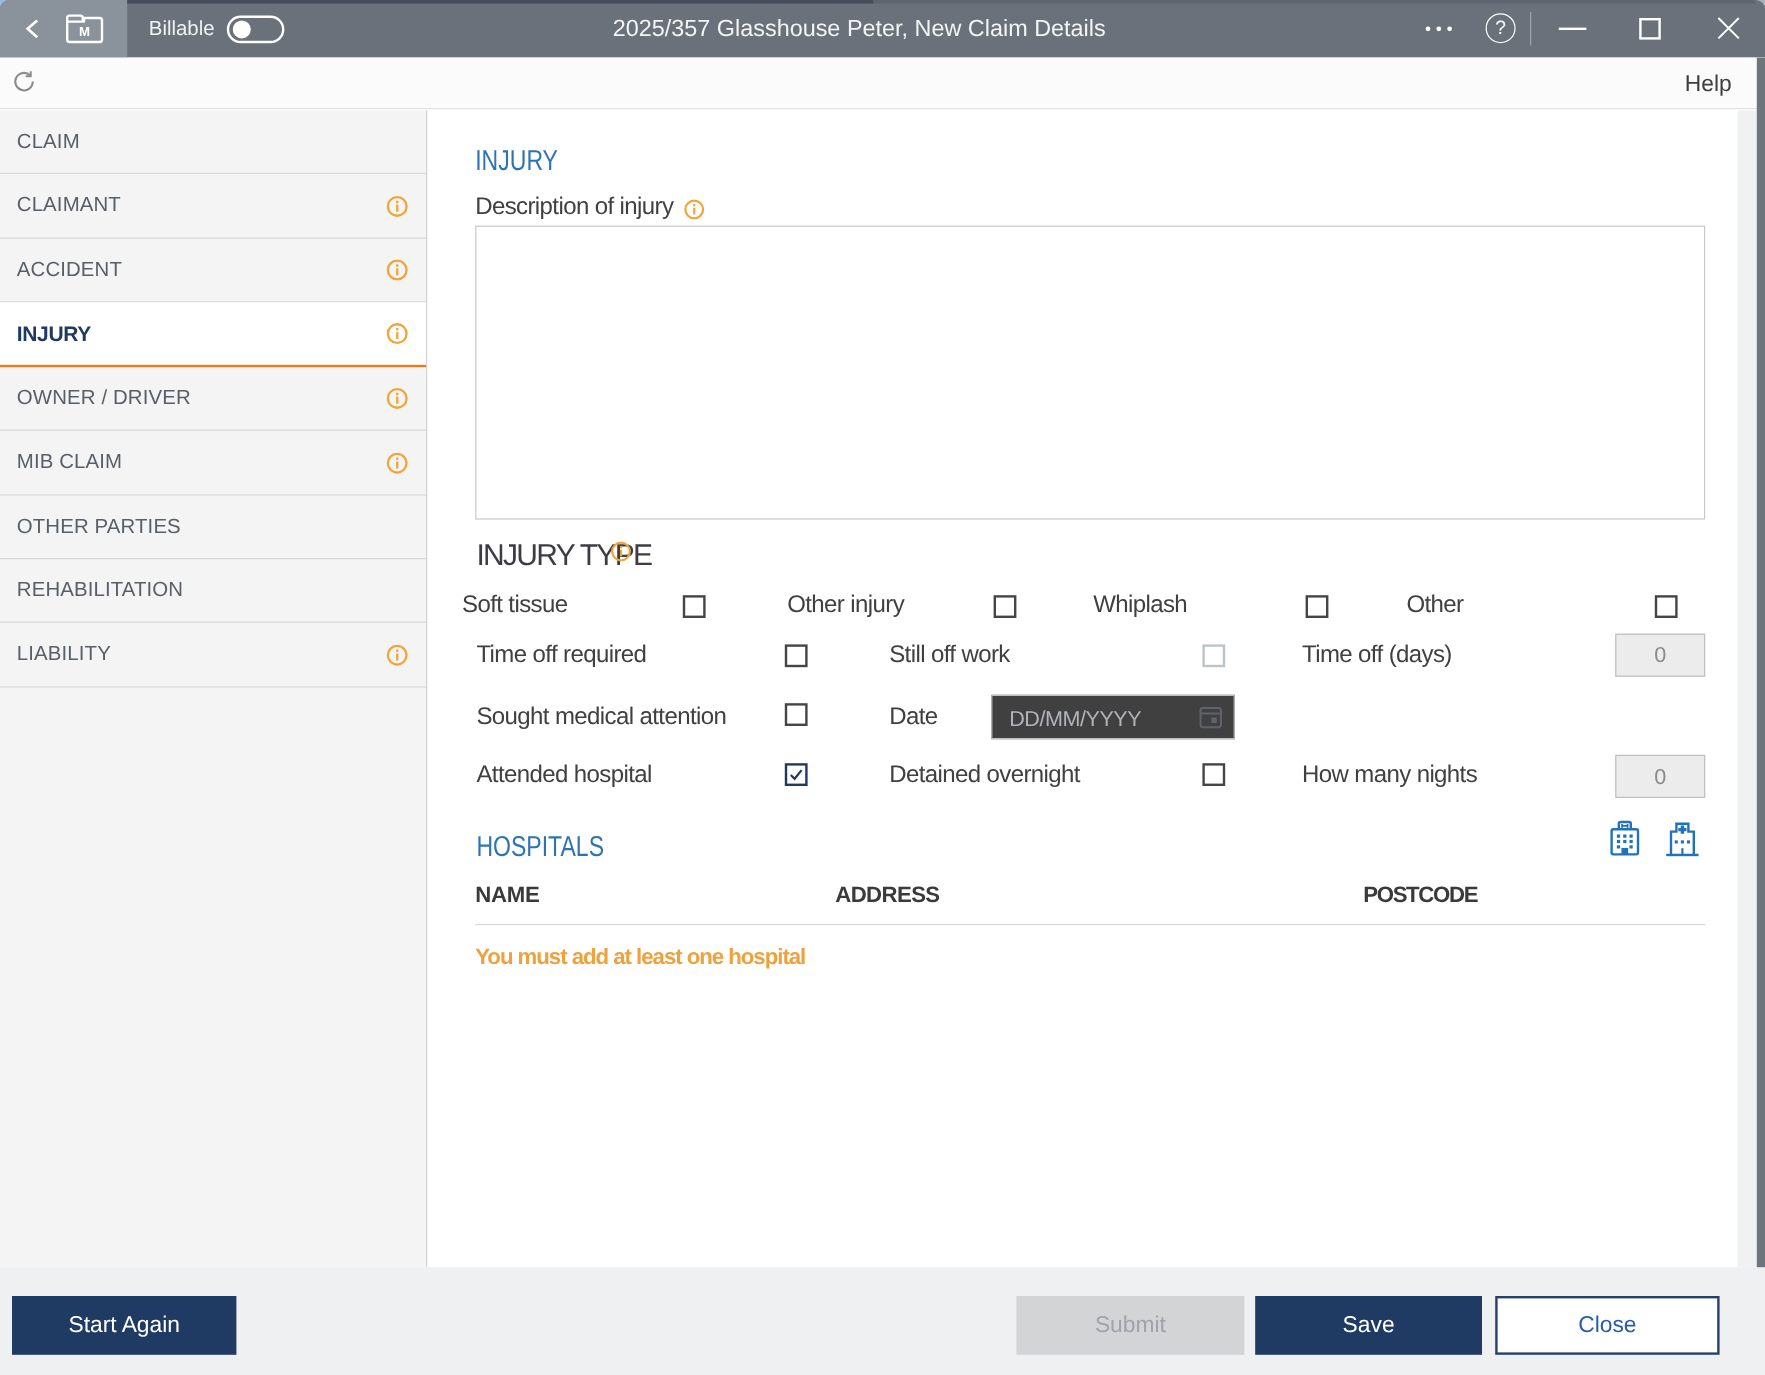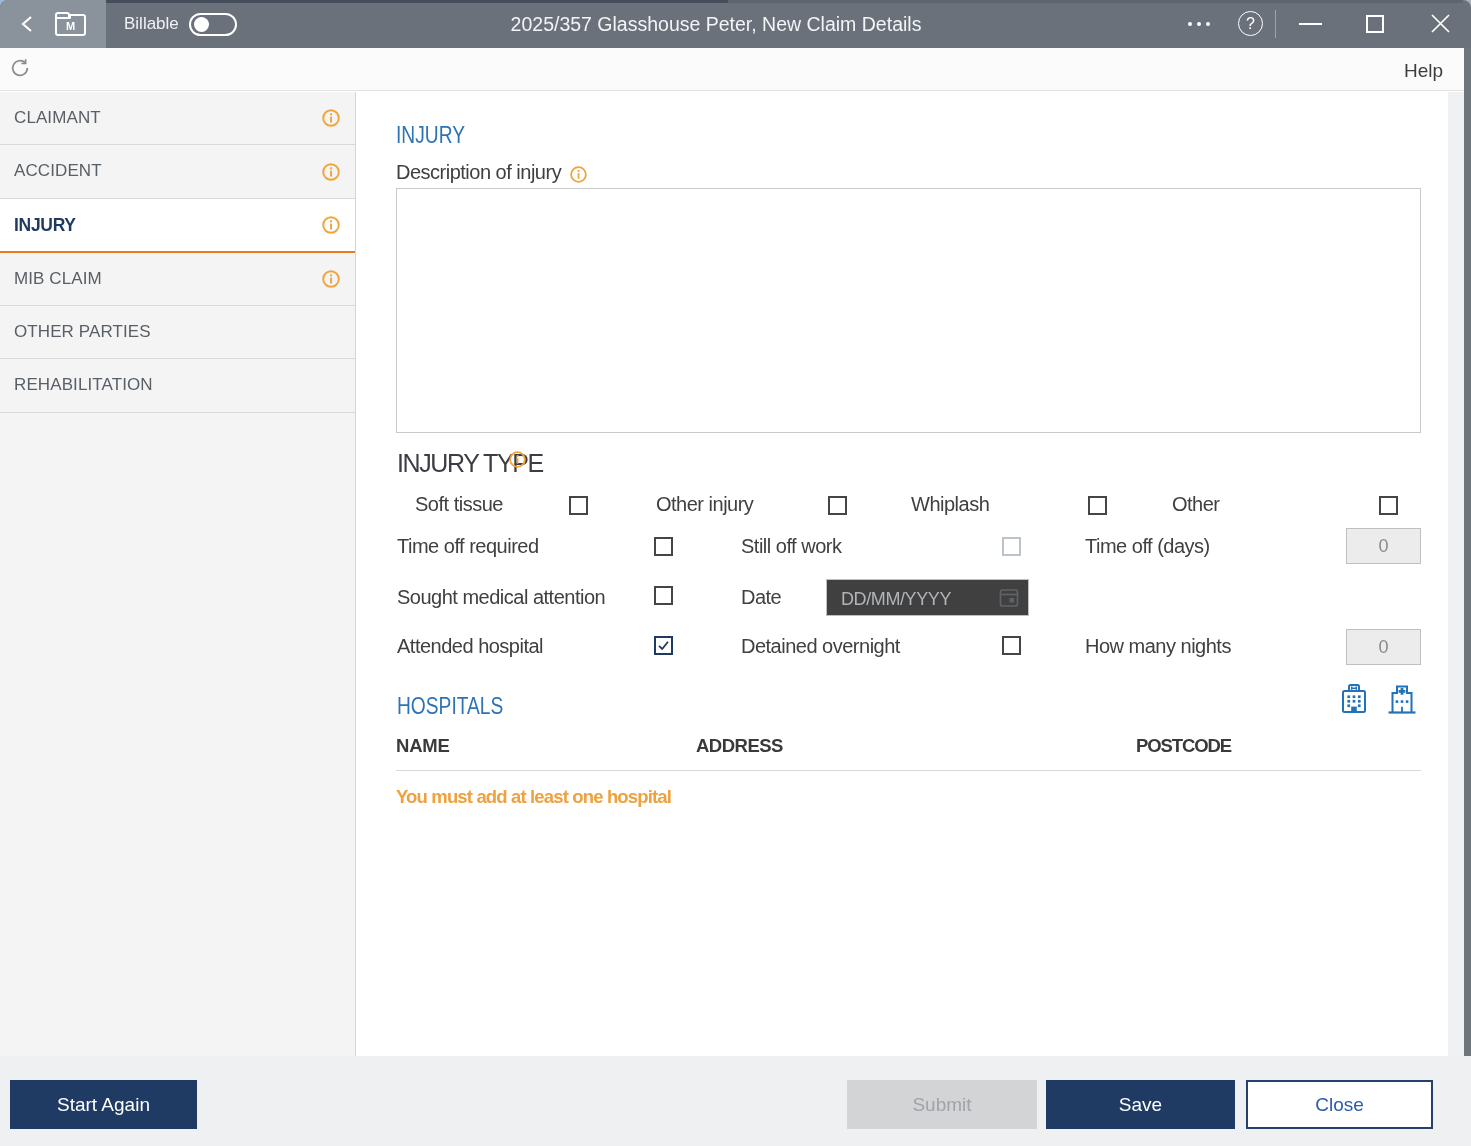--- a/index.html
+++ b/index.html
@@ -92,61 +92,72 @@
 
   <div class="abs" id="helpbar"></div>
 
   <svg class="abs" style="left:10px;top:58px" width="20" height="20" viewBox="0 0 20 20" fill="none" stroke="#8b8b8b" stroke-width="1.7">
     <path d="M17.3 10 A7.3 7.3 0 1 1 15.2 4.9"></path>
     <path d="M15.6 1.3 L15.6 5.5 L11.4 5.5" fill="none"></path>
   </svg>
   <div class="abs" id="help-text">Help</div>
 
   <div class="abs" id="sidebar">
+    <div class="nav-item">CLAIM</div>
     <div class="nav-item">CLAIMANT<span class="nav-info"><svg width="18" height="18" viewBox="0 0 18 18">
           <circle cx="9" cy="9" r="7.8" fill="none" stroke="#f2a33a" stroke-width="1.9"></circle>
           <rect x="8.1" y="7.6" width="1.9" height="5.9" fill="#f2a33a"></rect>
           <rect x="8.1" y="4.3" width="1.9" height="2" fill="#f2a33a"></rect>
         </svg></span></div>
     <div class="nav-item">ACCIDENT<span class="nav-info"><svg width="18" height="18" viewBox="0 0 18 18">
           <circle cx="9" cy="9" r="7.8" fill="none" stroke="#f2a33a" stroke-width="1.9"></circle>
           <rect x="8.1" y="7.6" width="1.9" height="5.9" fill="#f2a33a"></rect>
           <rect x="8.1" y="4.3" width="1.9" height="2" fill="#f2a33a"></rect>
         </svg></span></div>
     <div class="nav-item sel">INJURY<span class="nav-info"><svg width="18" height="18" viewBox="0 0 18 18">
+          <circle cx="9" cy="9" r="7.8" fill="none" stroke="#f2a33a" stroke-width="1.9"></circle>
+          <rect x="8.1" y="7.6" width="1.9" height="5.9" fill="#f2a33a"></rect>
+          <rect x="8.1" y="4.3" width="1.9" height="2" fill="#f2a33a"></rect>
+        </svg></span></div>
+    <div class="nav-item">OWNER / DRIVER<span class="nav-info"><svg width="18" height="18" viewBox="0 0 18 18">
           <circle cx="9" cy="9" r="7.8" fill="none" stroke="#f2a33a" stroke-width="1.9"></circle>
           <rect x="8.1" y="7.6" width="1.9" height="5.9" fill="#f2a33a"></rect>
           <rect x="8.1" y="4.3" width="1.9" height="2" fill="#f2a33a"></rect>
         </svg></span></div>
     <div class="nav-item">MIB CLAIM<span class="nav-info"><svg width="18" height="18" viewBox="0 0 18 18">
           <circle cx="9" cy="9" r="7.8" fill="none" stroke="#f2a33a" stroke-width="1.9"></circle>
           <rect x="8.1" y="7.6" width="1.9" height="5.9" fill="#f2a33a"></rect>
           <rect x="8.1" y="4.3" width="1.9" height="2" fill="#f2a33a"></rect>
         </svg></span></div>
     <div class="nav-item">OTHER PARTIES</div>
     <div class="nav-item">REHABILITATION</div>
+    <div class="nav-item">LIABILITY<span class="nav-info"><svg width="18" height="18" viewBox="0 0 18 18">
+          <circle cx="9" cy="9" r="7.8" fill="none" stroke="#f2a33a" stroke-width="1.9"></circle>
+          <rect x="8.1" y="7.6" width="1.9" height="5.9" fill="#f2a33a"></rect>
+          <rect x="8.1" y="4.3" width="1.9" height="2" fill="#f2a33a"></rect>
+        </svg></span></div>
   </div>
 
   <div class="abs h-blue" style="left:396px;top:123px">INJURY</div>
   <div class="abs lbl" style="left:396px;top:162px">Description of injury</div>
   <span class="abs" style="left:570px;top:166px;line-height:0"><svg width="17" height="17" viewBox="0 0 18 18">
       <circle cx="9" cy="9" r="7.8" fill="none" stroke="#f2a33a" stroke-width="1.9"></circle>
       <rect x="8.1" y="7.6" width="1.9" height="5.9" fill="#f2a33a"></rect>
       <rect x="8.1" y="4.3" width="1.9" height="2" fill="#f2a33a"></rect>
     </svg></span>
   <div class="abs" id="textarea"></div>
 
   <div class="abs" style="left:397px;top:451px;color:#3c3c44;font-size:25px;letter-spacing:-1.4px;line-height:1">INJURY TYPE</div>
   <span class="abs" style="left:509px;top:451px;line-height:0"><svg width="17" height="17" viewBox="0 0 18 18">
       <circle cx="9" cy="9" r="7.8" fill="none" stroke="#f2a33a" stroke-width="1.9"></circle>
       <rect x="8.1" y="7.6" width="1.9" height="5.9" fill="#f2a33a"></rect>
       <rect x="8.1" y="4.3" width="1.9" height="2" fill="#f2a33a"></rect>
     </svg></span>
 
-  <div class="abs lbl" style="left:415px;top:494px">Soft tissue</div>
+  <div class="abs lbl" style="left:385px;top:494px">Soft tissue</div>
   <div class="cb abs" style="left:569px;top:496px"></div>
   <div class="abs lbl" style="left:656px;top:494px">Other injury</div>
   <div class="cb abs" style="left:828px;top:496px"></div>
   <div class="abs lbl" style="left:911px;top:494px">Whiplash</div>
   <div class="cb abs" style="left:1088px;top:496px"></div>
   <div class="abs lbl" style="left:1172px;top:494px">Other</div>
   <div class="cb abs" style="left:1379px;top:496px"></div>
 
   <div class="abs lbl" style="left:397px;top:536px">Time off required</div>
   <div class="cb abs" style="left:654px;top:537px"></div>

